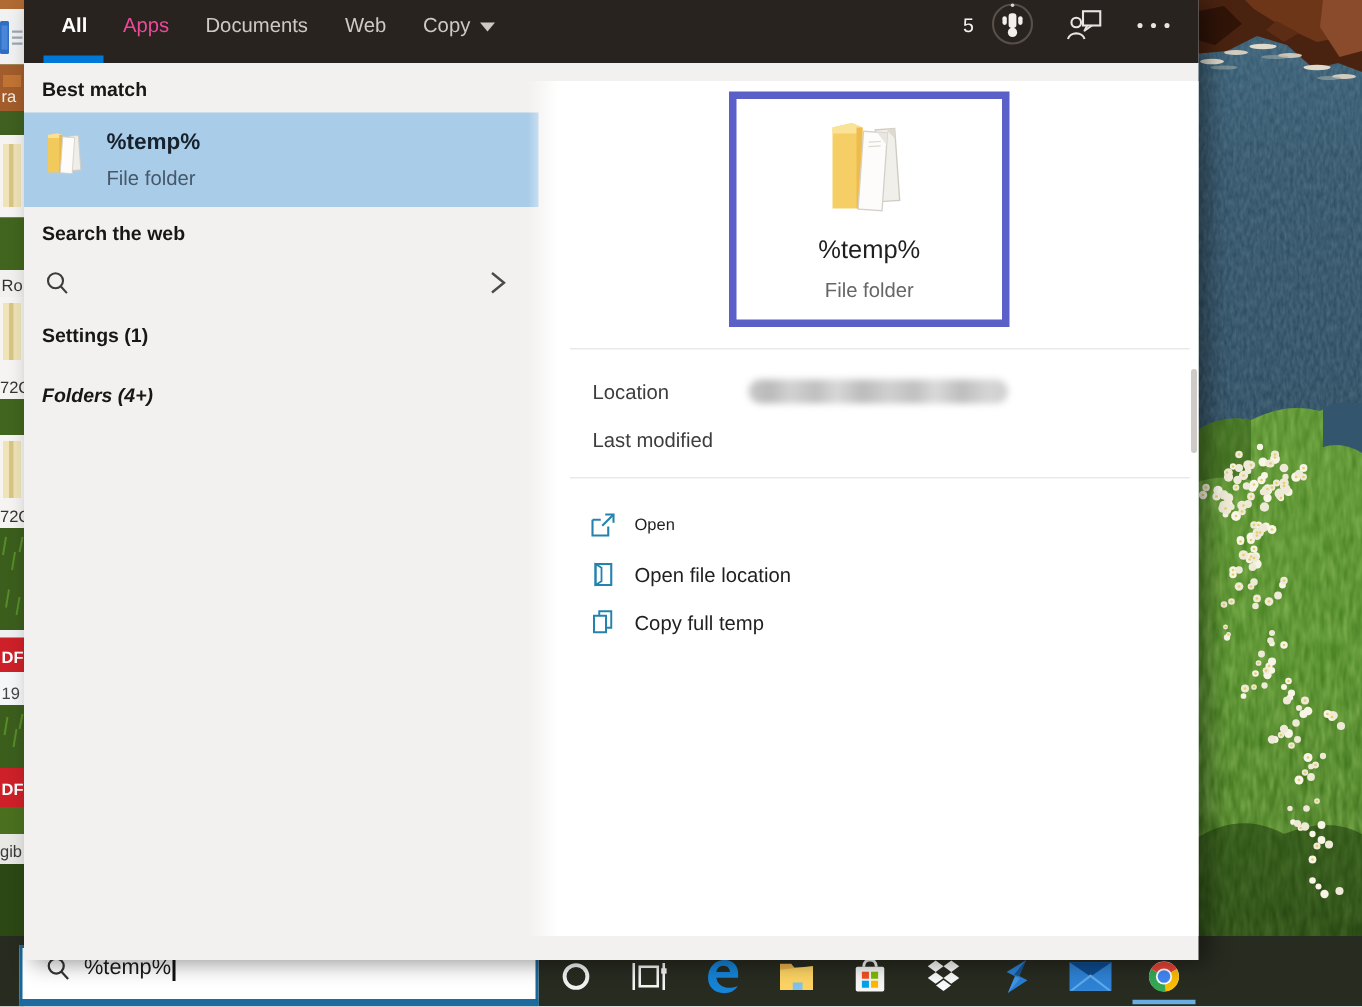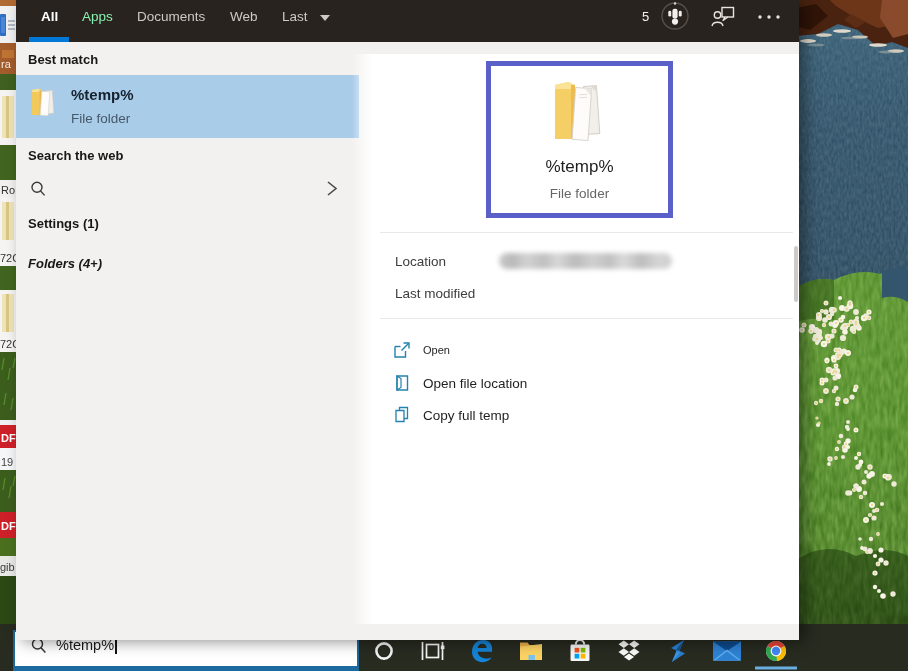--- a/index.html
+++ b/index.html
@@ -448,24 +448,24 @@
     </g>
 
     <rect x="395" y="42.5" width="42" height="3" fill="#69aee0"></rect>
   </svg>
 
   <div class="abs" id="flyout" style="left:16px; top:0; width:783px; height:640px; background:#f2f1ef; box-shadow:6px 2px 14px rgba(0,0,0,0.42);">
 
     <div class="abs" id="topbar" style="left:0; top:0; width:783px; height:42px; background:#292320;">
       <div class="abs" style="left:25px; top:9px; font-size:13.5px; font-weight:bold; color:#ffffff;">All</div>
       <div class="abs" style="left:13px; top:37px; width:40px; height:5px; background:#0078d7;"></div>
-      <div class="abs" style="left:66px; top:9px; font-size:13.5px; color:#86efac;">Apps</div>
+      <div class="abs" style="left:66px; top:9px; font-size:13.5px; color:#ec4899;">Apps</div>
       <div class="abs" style="left:121px; top:9px; font-size:13.5px; color:#cfc9c5;">Documents</div>
       <div class="abs" style="left:214px; top:9px; font-size:13.5px; color:#cfc9c5;">Web</div>
-      <div class="abs" style="left:266px; top:9px; font-size:13.5px; color:#cfc9c5;">Last</div>
+      <div class="abs" style="left:266px; top:9px; font-size:13.5px; color:#cfc9c5;">Copy</div>
       <div class="abs" style="left:304px; top:15px; width:0; height:0; border-left:5px solid transparent; border-right:5px solid transparent; border-top:6px solid #cfc9c5;"></div>
       <div class="abs" style="left:626px; top:9px; font-size:13px; color:#f5f3f1;">5</div>
 
       <svg class="abs" style="left:645px; top:2px;" width="28" height="28" viewBox="0 0 28 28">
         <circle cx="14" cy="14" r="13" fill="none" stroke="#57504a" stroke-width="1.4"></circle>
         <circle cx="14" cy="1.5" r="1.2" fill="#d9d5d1"></circle>
         <rect x="11.4" y="6.8" width="5.2" height="9.8" rx="2.1" fill="#f2efec"></rect>
         <rect x="7.3" y="8.8" width="2.9" height="5.8" rx="1.4" fill="#f2efec"></rect>
         <rect x="17.8" y="8.8" width="2.9" height="5.8" rx="1.4" fill="#f2efec"></rect>
         <circle cx="14" cy="19.6" r="3.1" fill="#f2efec"></circle>

